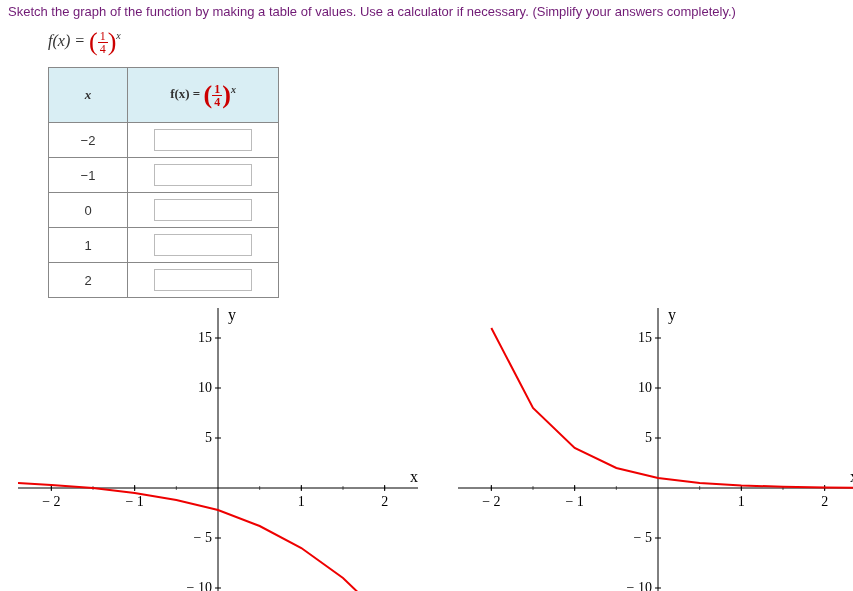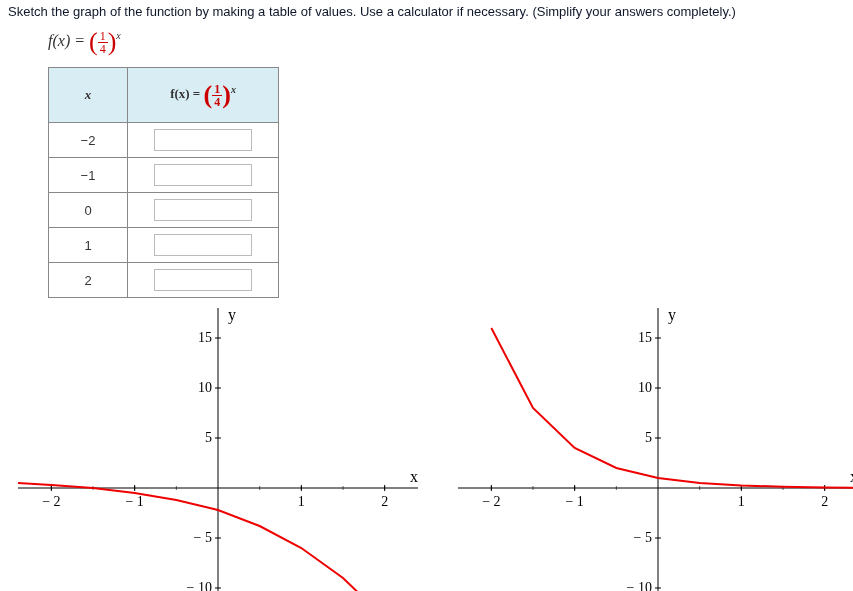--- a/index.html
+++ b/index.html
@@ -4,21 +4,21 @@
 <style>
   body {
     font-family: Arial, Helvetica, sans-serif;
     font-size: 13px;
     color: #333;
     margin: 0;
     padding: 4px 8px 16px 8px;
     background: #fff;
   }
   .instructions {
-    color: #0f172a;
+    color: #701a75;
     margin-bottom: 10px;
   }
   .func-def {
     margin-left: 40px;
     margin-bottom: 12px;
     font-style: italic;
     font-family: "Times New Roman", serif;
     font-size: 16px;
   }
   .fraction {

